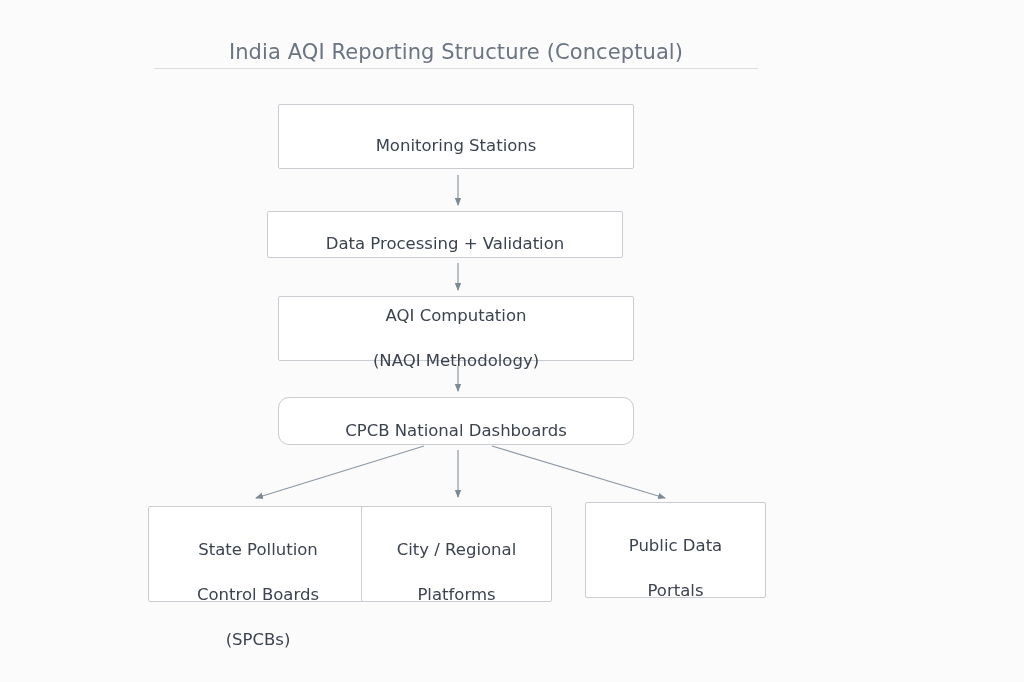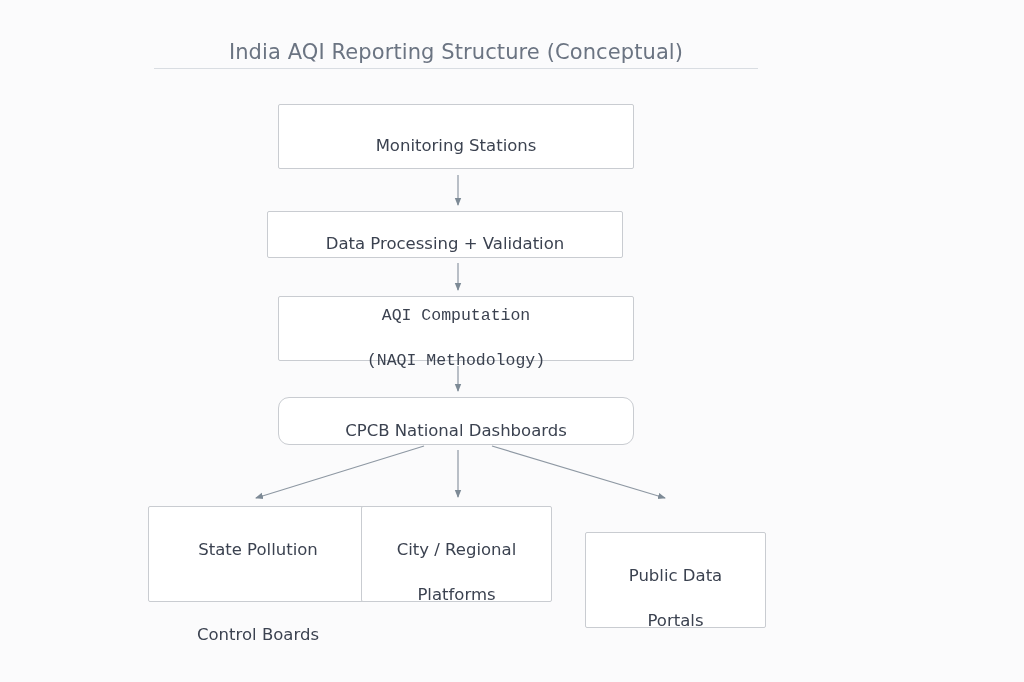--- a/index.html
+++ b/index.html
@@ -86,36 +86,36 @@
 </svg>
 
 <div class="box" style="left:278px; top:104px; width:356px; height:65px;">
   <span>Monitoring Stations</span>
 </div>
 
 <div class="box" style="left:267px; top:211px; width:356px; height:47px;">
   <span>Data Processing + Validation</span>
 </div>
 
-<div class="box" style="left:278px; top:296px; width:356px; height:65px;font-family:Liberation Mono, monospace;">
+<div class="box" style="left:278px; top:296px; width:356px; height:65px;">
   <span>AQI Computation</span>
   <span>(NAQI Methodology)</span>
 </div>
 
 <div class="box" style="left:278px; top:397px; width:356px; height:48px;border-radius:11px;">
   <span>CPCB National Dashboards</span>
 </div>
 
-<div class="box top-align" style="left:148px; top:506px; width:220px; height:96px;gap:40px;">
+<div class="box top-align" style="left:148px; top:506px; width:220px; height:96px;">
   <span>State Pollution</span>
   <span>Control Boards</span>
   <span>(SPCBs)</span>
 </div>
 
 <div class="box top-align" style="left:361px; top:506px; width:191px; height:96px;">
   <span>City / Regional</span>
   <span>Platforms</span>
 </div>
 
-<div class="box top-align" style="left:585px; top:532px; width:181px; height:96px;">
+<div class="box top-align" style="left:585px; top:502px; width:181px; height:96px;">
   <span>Public Data</span>
   <span>Portals</span>
 </div>
 
 </body></html>

